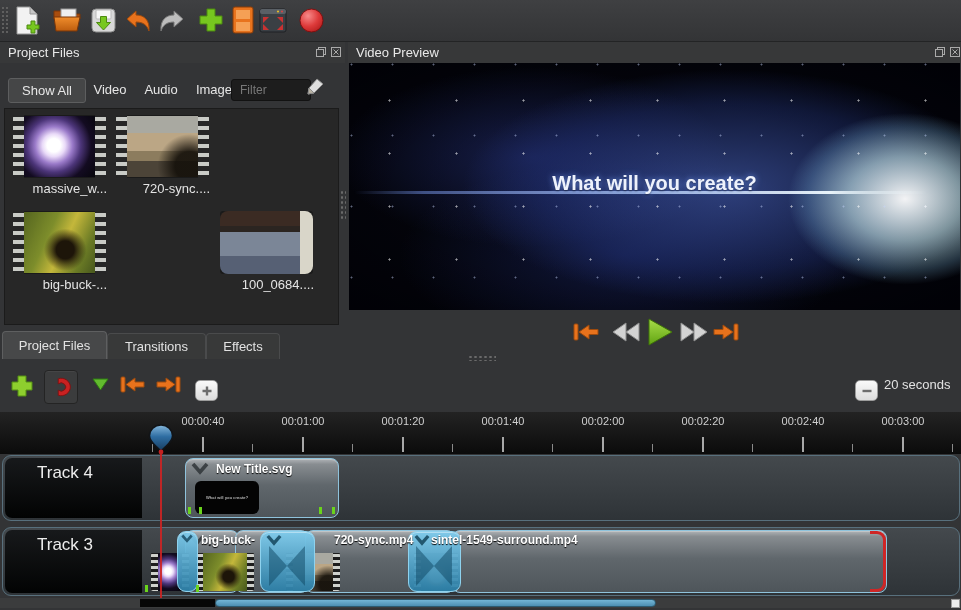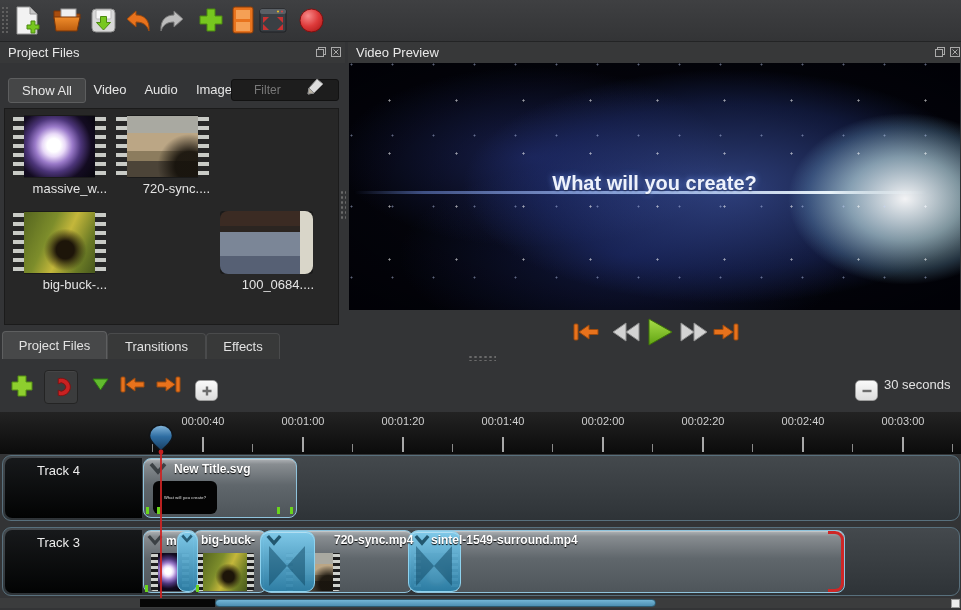--- a/index.html
+++ b/index.html
@@ -16,21 +16,21 @@
   
   .panel-title{position:absolute;height:21px;font-size:13px;color:#e8e8e8;display:flex;align-items:center;
                background:#373839;}
   .win-btns{position:absolute;top:4px;display:flex;gap:3px;}
   .win-btn{width:12px;height:12px;}
   
   .filter-btn{position:absolute;top:78px;height:23px;font-size:13px;color:#e6e6e6;display:flex;
               align-items:center;justify-content:center;padding:0 6px;border-radius:3px;}
   .filter-btn.active{background:#454647;border:1px solid #5d5e5f;}
   #filter-input{position:absolute;left:231px;top:79px;width:62px;height:20px;background:#1d1d1d;
-                border:1px solid #121212;border-radius:3px;color:#fef9c3;font-size:12px;padding:0 22px;outline:none;}
+                border:1px solid #121212;border-radius:3px;color:#fef9c3;font-size:12px;padding:0 8px;outline:none;}
   #filter-input::placeholder{color:#787878;}
   .files-area{position:absolute;left:4px;top:108px;width:333px;height:215px;background:#272727;
               border:1px solid #1b1b1b;}
   .file-item{position:absolute;width:96px;text-align:right;}
   .file-thumb{position:relative;width:93px;height:63px;margin:0 auto;border-radius:3px;overflow:hidden;background:#1a1a1a;}
   .sprocket{position:absolute;top:0;bottom:0;width:11px;background:#262626;
             background-image:repeating-linear-gradient(180deg,#262626 0 2px,#c9cbc6 2px 6px,#262626 6px 9px);}
   .sprocket.l{left:0;} .sprocket.r{right:0;}
   .thumb-art{position:absolute;left:11px;right:11px;top:1px;bottom:1px;}
   .thumb-plain{position:absolute;left:0;right:0;top:0;bottom:0;border-radius:8px;}
@@ -80,24 +80,24 @@
   .ruler{position:absolute;left:0;top:412px;width:961px;height:42px;background:linear-gradient(#232323,#0b0b0b);}
   .time-display{position:absolute;left:10px;top:6px;font-size:21px;color:#f2f2f2;letter-spacing:.5px;}
   .ruler-label{position:absolute;top:3px;width:60px;text-align:center;font-size:11px;color:#cfcfcf;}
   .tick{position:absolute;background:#a8a8a8;width:2px;}
   .tick.major{top:25px;height:15px;}
   .tick.minor{top:32px;height:8px;width:1px;background:#8a8a8a;}
   .track{position:absolute;left:2px;width:956px;height:64px;background:linear-gradient(180deg,#44494d,#2e3337);
          border:1px solid #58707d;border-radius:9px;}
   .track-label-zone{position:absolute;left:2px;top:2px;width:137px;height:calc(100% - 4px);
                     background:linear-gradient(180deg,#17191b,#020303);border-radius:7px 0 0 7px;}
-  .track-name{position:absolute;left:32px;top:5px;font-size:13px;color:#ececec;}
+  .track-name{position:absolute;left:32px;top:5px;font-size:17px;color:#ececec;}
   .clip{position:absolute;top:2px;height:58px;border:1px solid #8fc3dc;border-radius:8px;
         background:linear-gradient(180deg,#b0b4b7 0%,#888d91 9%,#60676c 45%,#4e555a 100%);
-        box-shadow:inset 0 1px rgba(255,255,255,.25);}
+        box-shadow:inset 0 1px rgba(255,255,255,.25);margin-left:42px;}
   .clip-label{position:absolute;font-size:12px;font-weight:bold;color:#fff;text-shadow:0 1px 1px #000;white-space:nowrap;z-index:6;}
   .mini-thumb{position:absolute;height:38px;border-radius:2px;overflow:hidden;background:#111;z-index:3;}
   .mini-sprocket{position:absolute;top:0;bottom:0;width:7px;background:#1d1d1d;
       background-image:repeating-linear-gradient(180deg,#1d1d1d 0 1px,#cfd1cc 1px 4px,#1d1d1d 4px 6px);}
   .mini-art{position:absolute;left:7px;right:7px;top:0;bottom:0;}
   .transition{position:absolute;top:3px;height:59px;border:1px solid #8ed2ee;border-radius:9px;z-index:5;
               background:linear-gradient(180deg,rgba(126,203,236,.95),rgba(45,128,168,.95));
               box-shadow:inset 0 1px rgba(255,255,255,.4);}
   .kf-tick{position:absolute;width:3px;height:7px;background:#6ad41c;bottom:3px;z-index:6;}
   .clip-end-red{position:absolute;right:0;top:0;bottom:0;width:13px;border:3px solid #cf2626;border-left:none;
@@ -373,21 +373,21 @@
       <svg width="12" height="12" viewBox="0 0 12 12">
         <path d="M6 1.5 v9 M1.5 6 h9" stroke="#6d6d6d" stroke-width="2.4"></path>
       </svg>
     </div>
 
     <div class="zoom-chip" style="left:855px;top:18px">
       <svg width="12" height="12" viewBox="0 0 12 12">
         <path d="M1.5 6 h9" stroke="#6d6d6d" stroke-width="2.4"></path>
       </svg>
     </div>
-    <div class="zoom-label" style="left:884px;top:15px">30 seconds</div>
+    <div class="zoom-label" style="left:884px;top:15px">20 seconds</div>
   </div>
 
   <div class="ruler">
     <div class="ruler-label" style="left:173px">00:00:40</div>
     <div class="ruler-label" style="left:273px">00:01:00</div>
     <div class="ruler-label" style="left:373px">00:01:20</div>
     <div class="ruler-label" style="left:473px">00:01:40</div>
     <div class="ruler-label" style="left:573px">00:02:00</div>
     <div class="ruler-label" style="left:673px">00:02:20</div>
     <div class="ruler-label" style="left:773px">00:02:40</div>

